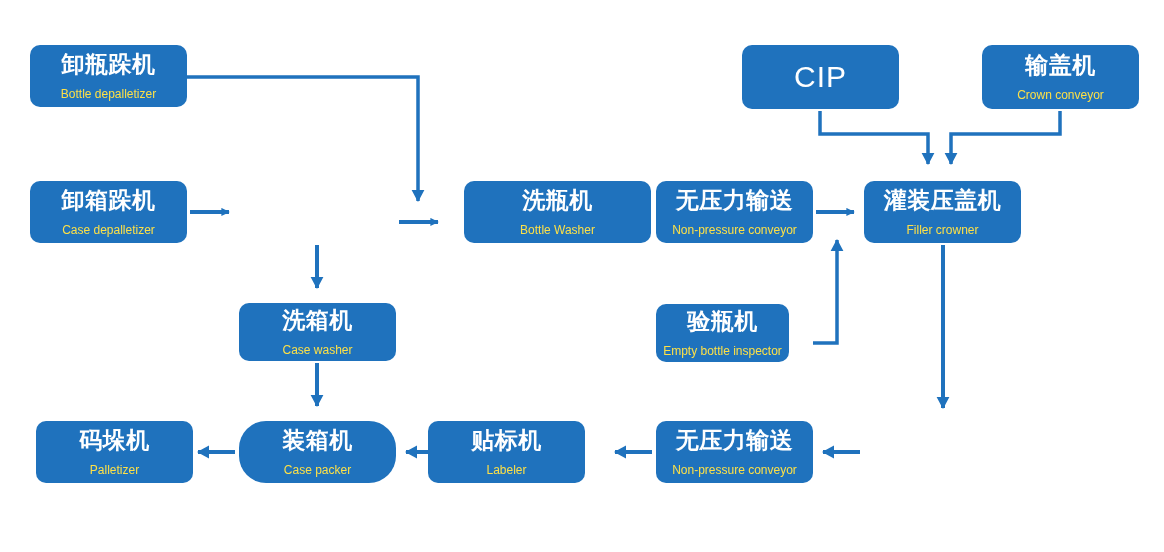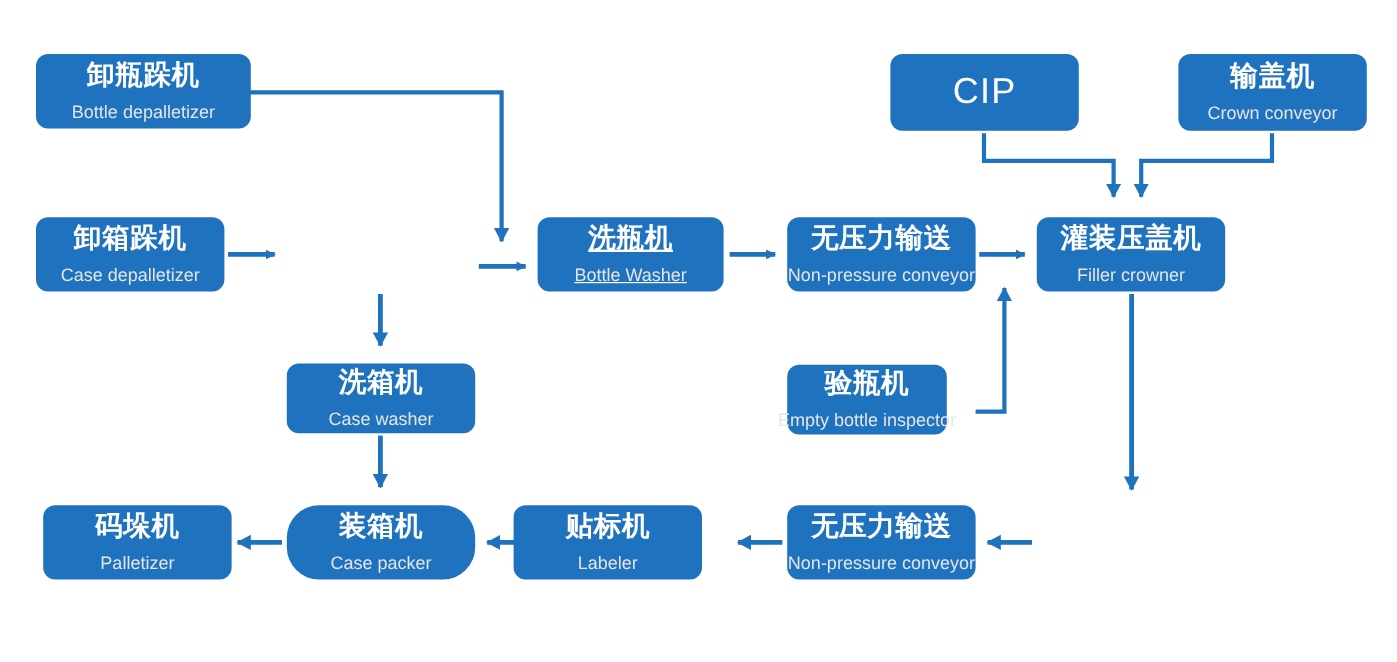--- a/index.html
+++ b/index.html
@@ -40,23 +40,23 @@
     z-index: 2;
   }
   .node .zh {
     font-weight: bold;
     font-size: 23px;
     letter-spacing: 0.5px;
     color: #ffffff;
     white-space: nowrap;
   }
   .node .en {
-    font-size: 15px;
+    font-size: 12px;
     font-weight: normal;
-    color: #e5e5e5;
+    color: #fde047;
     margin-top: 12px;
     white-space: nowrap;
   }
   .node.cip .zh {
     font-size: 30px;
     font-weight: normal;
     letter-spacing: 1px;
   }
 </style>
 </head>
@@ -122,42 +122,42 @@
       <line x1="652" y1="452" x2="615" y2="452" stroke="#1f72bd" stroke-width="4" marker-end="url(#ah-big)"></line>
     </g>
     <g>
       <line x1="444" y1="452" x2="406" y2="452" stroke="#1f72bd" stroke-width="4" marker-end="url(#ah-big)"></line>
     </g>
     <g>
       <line x1="235" y1="452" x2="198" y2="452" stroke="#1f72bd" stroke-width="4" marker-end="url(#ah-big)"></line>
     </g>
   </svg>
 
-  <div class="node" style="left:30px; top:45px; width:179px; height:62px;">
+  <div class="node" style="left:30px; top:45px; width:157px; height:62px;">
     <div class="zh">卸瓶跺机</div>
     <div class="en">Bottle depalletizer</div>
   </div>
 
   <div class="node cip" style="left:742px; top:45px; width:157px; height:64px;">
     <div class="zh">CIP</div>
 
   </div>
 
   <div class="node" style="left:982px; top:45px; width:157px; height:64px;">
     <div class="zh">输盖机</div>
     <div class="en">Crown conveyor</div>
   </div>
 
   <div class="node" style="left:30px; top:181px; width:157px; height:62px;">
     <div class="zh">卸箱跺机</div>
     <div class="en">Case  depalletizer</div>
   </div>
 
 
-  <div class="node" style="left:448px; top:181px; width:155px; height:62px;text-decoration:underline;">
+  <div class="node" style="left:464px; top:181px; width:187px; height:62px;">
     <div class="zh">洗瓶机</div>
     <div class="en">Bottle Washer</div>
   </div>
 
   <div class="node" style="left:656px; top:181px; width:157px; height:62px;">
     <div class="zh">无压力输送</div>
     <div class="en">Non-pressure conveyor</div>
   </div>
 
   <div class="node" style="left:239px; top:303px; width:157px; height:58px;">

